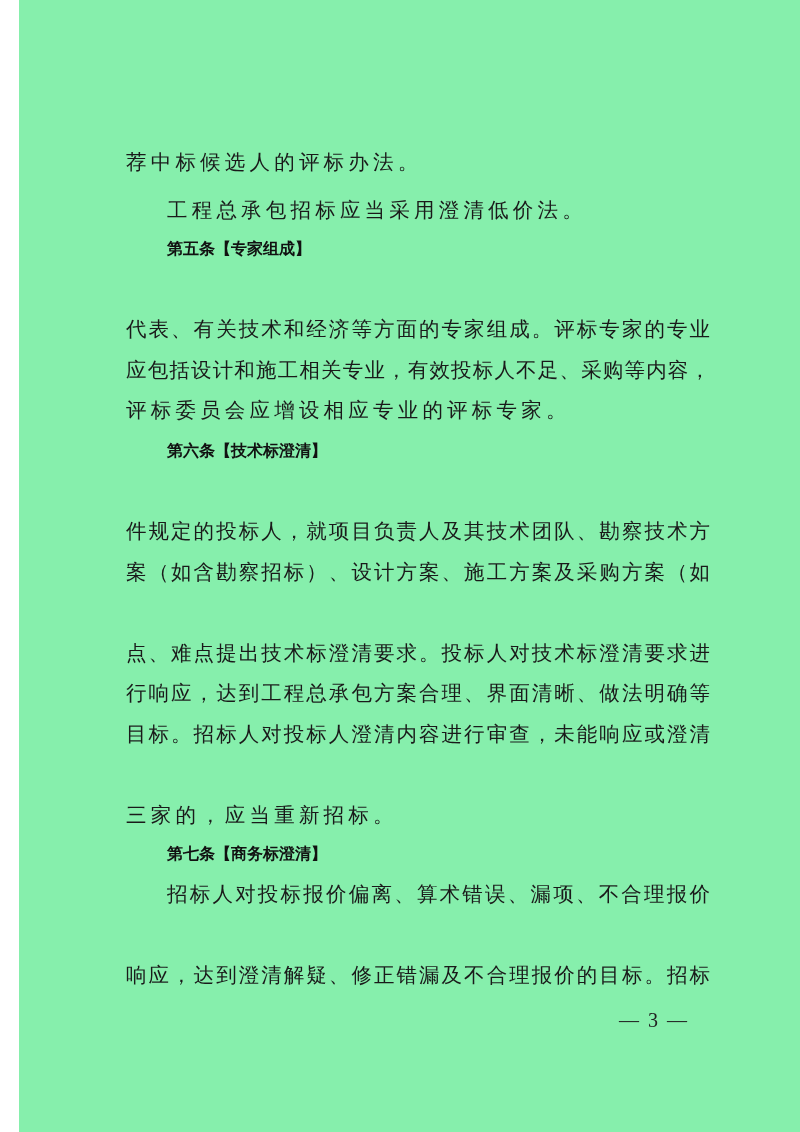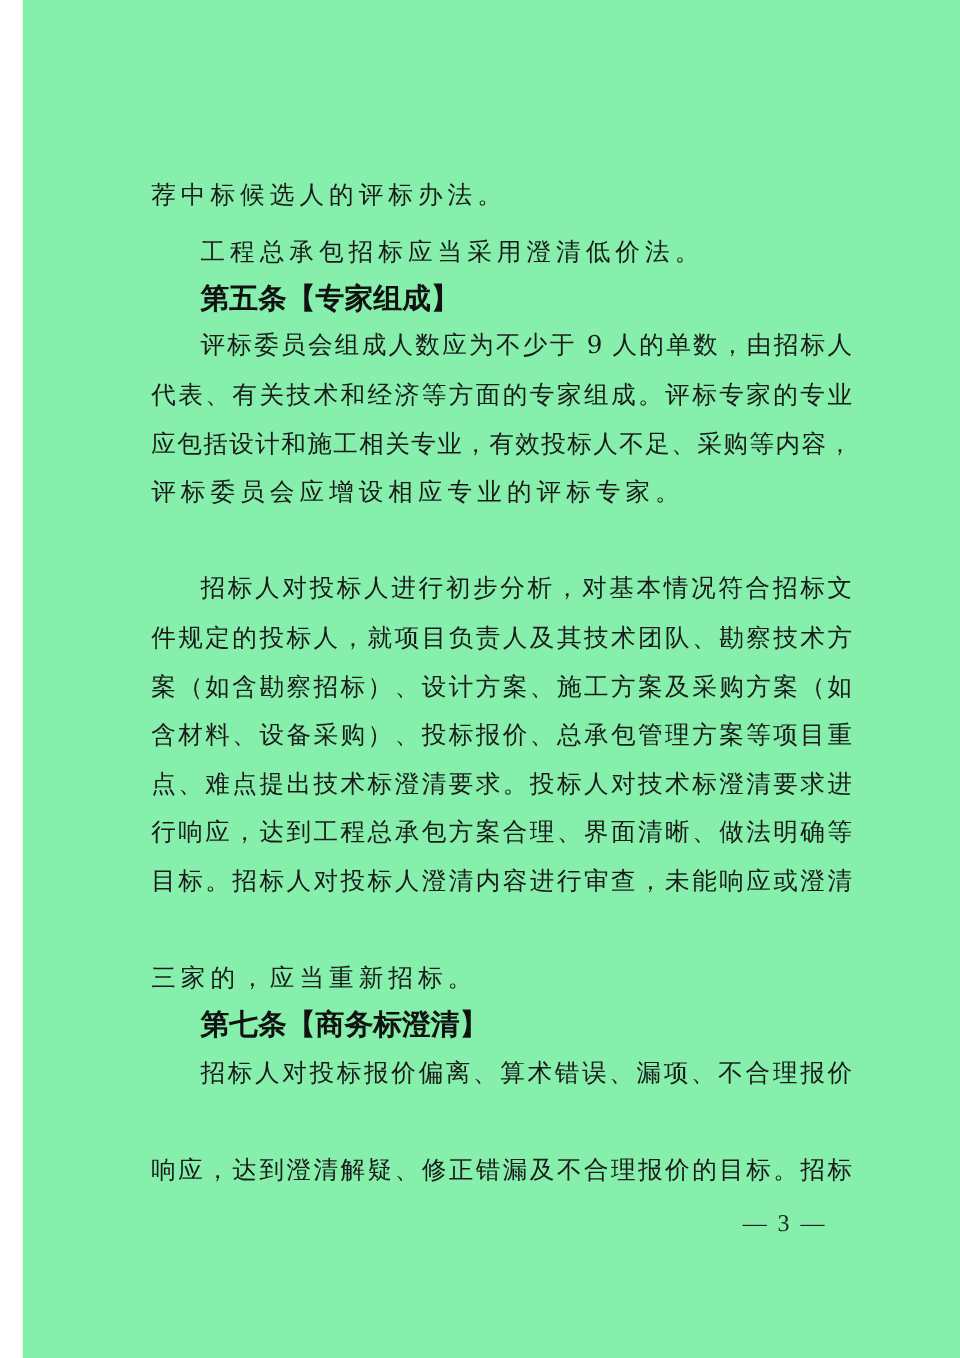--- a/index.html
+++ b/index.html
@@ -36,21 +36,21 @@
       color: #1a1a1a;
     }
     .indent {
       left: 148px;
       width: 543px;
     }
     .heading {
       font-family: "DejaVu Sans", "Liberation Sans", sans-serif;
       font-weight: bold;
       letter-spacing: 0px;
-      font-size: 24px;
+      font-size: 16px;
       color: #111111;
     }
     .justify {
       text-align: justify;
       text-align-last: justify;
       letter-spacing: 0;
     }
     .page-number {
       position: absolute;
       left: 600px;
@@ -63,28 +63,26 @@
       letter-spacing: 2px;
     }
   </style>
 </head>
 <body>
 
 <div class="page">
   <div class="line" style="top:142px">荐中标候选人的评标办法。</div>
   <div class="line indent" style="top:190px">工程总承包招标应当采用澄清低价法。</div>
   <div class="line indent heading" style="top:229px">第五条【专家组成】</div>
-  <div class="line indent justify" style="top:267px">评标委员会组成人数应为不少于 9 人的单数，由招标人</div>
   <div class="line justify" style="top:309px">代表、有关技术和经济等方面的专家组成。评标专家的专业</div>
   <div class="line justify" style="top:350px">应包括设计和施工相关专业，有效投标人不足、采购等内容，</div>
   <div class="line" style="top:390px">评标委员会应增设相应专业的评标专家。</div>
-  <div class="line indent justify" style="top:470px">招标人对投标人进行初步分析，对基本情况符合招标文</div>
+  <div class="line indent heading" style="top:431px">第六条【技术标澄清】</div>
   <div class="line justify" style="top:511px">件规定的投标人，就项目负责人及其技术团队、勘察技术方</div>
   <div class="line justify" style="top:552px">案（如含勘察招标）、设计方案、施工方案及采购方案（如</div>
-  <div class="line justify" style="top:592px">含材料、设备采购）、投标报价、总承包管理方案等项目重</div>
   <div class="line justify" style="top:633px">点、难点提出技术标澄清要求。投标人对技术标澄清要求进</div>
   <div class="line justify" style="top:673px">行响应，达到工程总承包方案合理、界面清晰、做法明确等</div>
   <div class="line justify" style="top:714px">目标。招标人对投标人澄清内容进行审查，未能响应或澄清</div>
   <div class="line" style="top:795px">三家的，应当重新招标。</div>
   <div class="line indent heading" style="top:834px">第七条【商务标澄清】</div>
   <div class="line indent justify" style="top:874px">招标人对投标报价偏离、算术错误、漏项、不合理报价</div>
   <div class="line justify" style="top:955px">响应，达到澄清解疑、修正错漏及不合理报价的目标。招标</div>
 
   <div class="page-number">— 3 —</div>
 </div>

